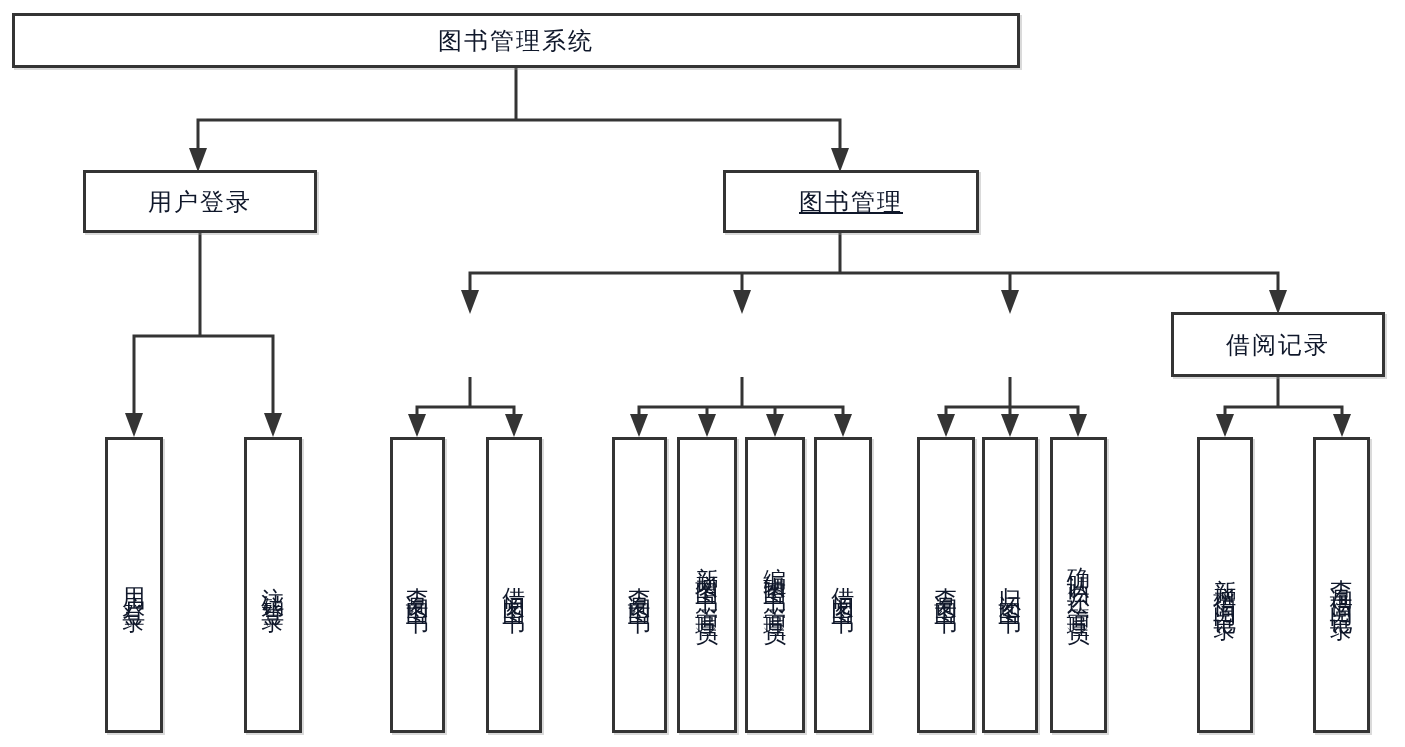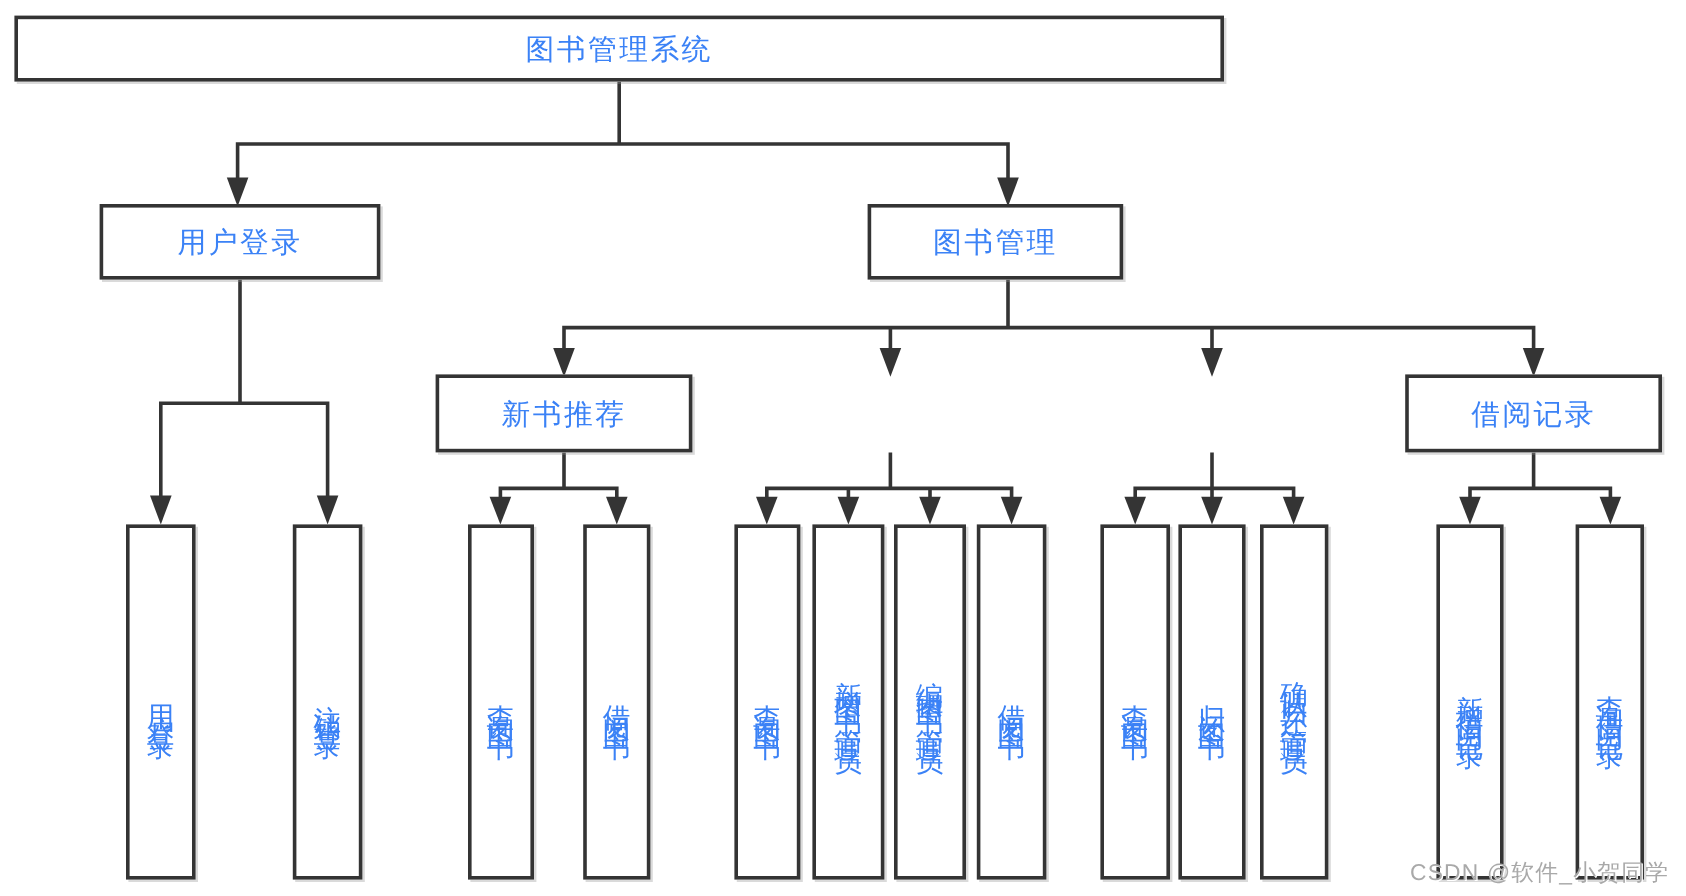--- a/index.html
+++ b/index.html
@@ -17,21 +17,21 @@
     width: 1405px; height: 747px;
   }
   .box {
     position: absolute;
     box-sizing: border-box;
     border: 3px solid #343434;
     background: #ffffff;
     display: flex;
     align-items: center;
     justify-content: center;
-    color: #3b82f6;
+    color: #0f172a;
     box-shadow: 2px 2px 0 rgba(150,150,150,0.35);
   }
   .h-label {
     font-size: 24px;
     letter-spacing: 2px;
     white-space: nowrap;
   }
   .v-label {
     writing-mode: vertical-rl;
     text-orientation: mixed;
@@ -99,27 +99,24 @@
     </g>
   </svg>
 
   <div class="box" style="left:12px; top:13px; width:1008px; height:55px;">
     <span class="h-label">图书管理系统</span>
   </div>
 
   <div class="box" style="left:83px; top:170px; width:234px; height:63px;">
     <span class="h-label">用户登录</span>
   </div>
-  <div class="box" style="left:723px; top:170px; width:213px; height:63px;">
+  <div class="box" style="left:723px; top:170px; width:256px; height:63px;text-decoration:underline;">
     <span class="h-label">图书管理</span>
   </div>
 
-  <div class="box" style="left:363px; top:312px; width:214px; height:65px;">
-    <span class="h-label">新书推荐</span>
-  </div>
   <div class="box" style="left:1171px; top:312px; width:214px; height:65px;">
     <span class="h-label">借阅记录</span>
   </div>
 
   <div class="box" style="left:105px; top:437px; width:58px; height:296px;">
     <span class="v-label">用户登录</span>
   </div>
   <div class="box" style="left:244px; top:437px; width:58px; height:296px;">
     <span class="v-label">注销登录</span>
   </div>
@@ -154,15 +151,14 @@
     <span class="v-label">确认归还（管理员）</span>
   </div>
 
   <div class="box" style="left:1197px; top:437px; width:56px; height:296px;">
     <span class="v-label">新增借阅记录</span>
   </div>
   <div class="box" style="left:1313px; top:437px; width:57px; height:296px;">
     <span class="v-label">查询借阅记录</span>
   </div>
 
-  <div class="watermark">CSDN @软件_小贺同学</div>
 
 </div>
 
 </body></html>

